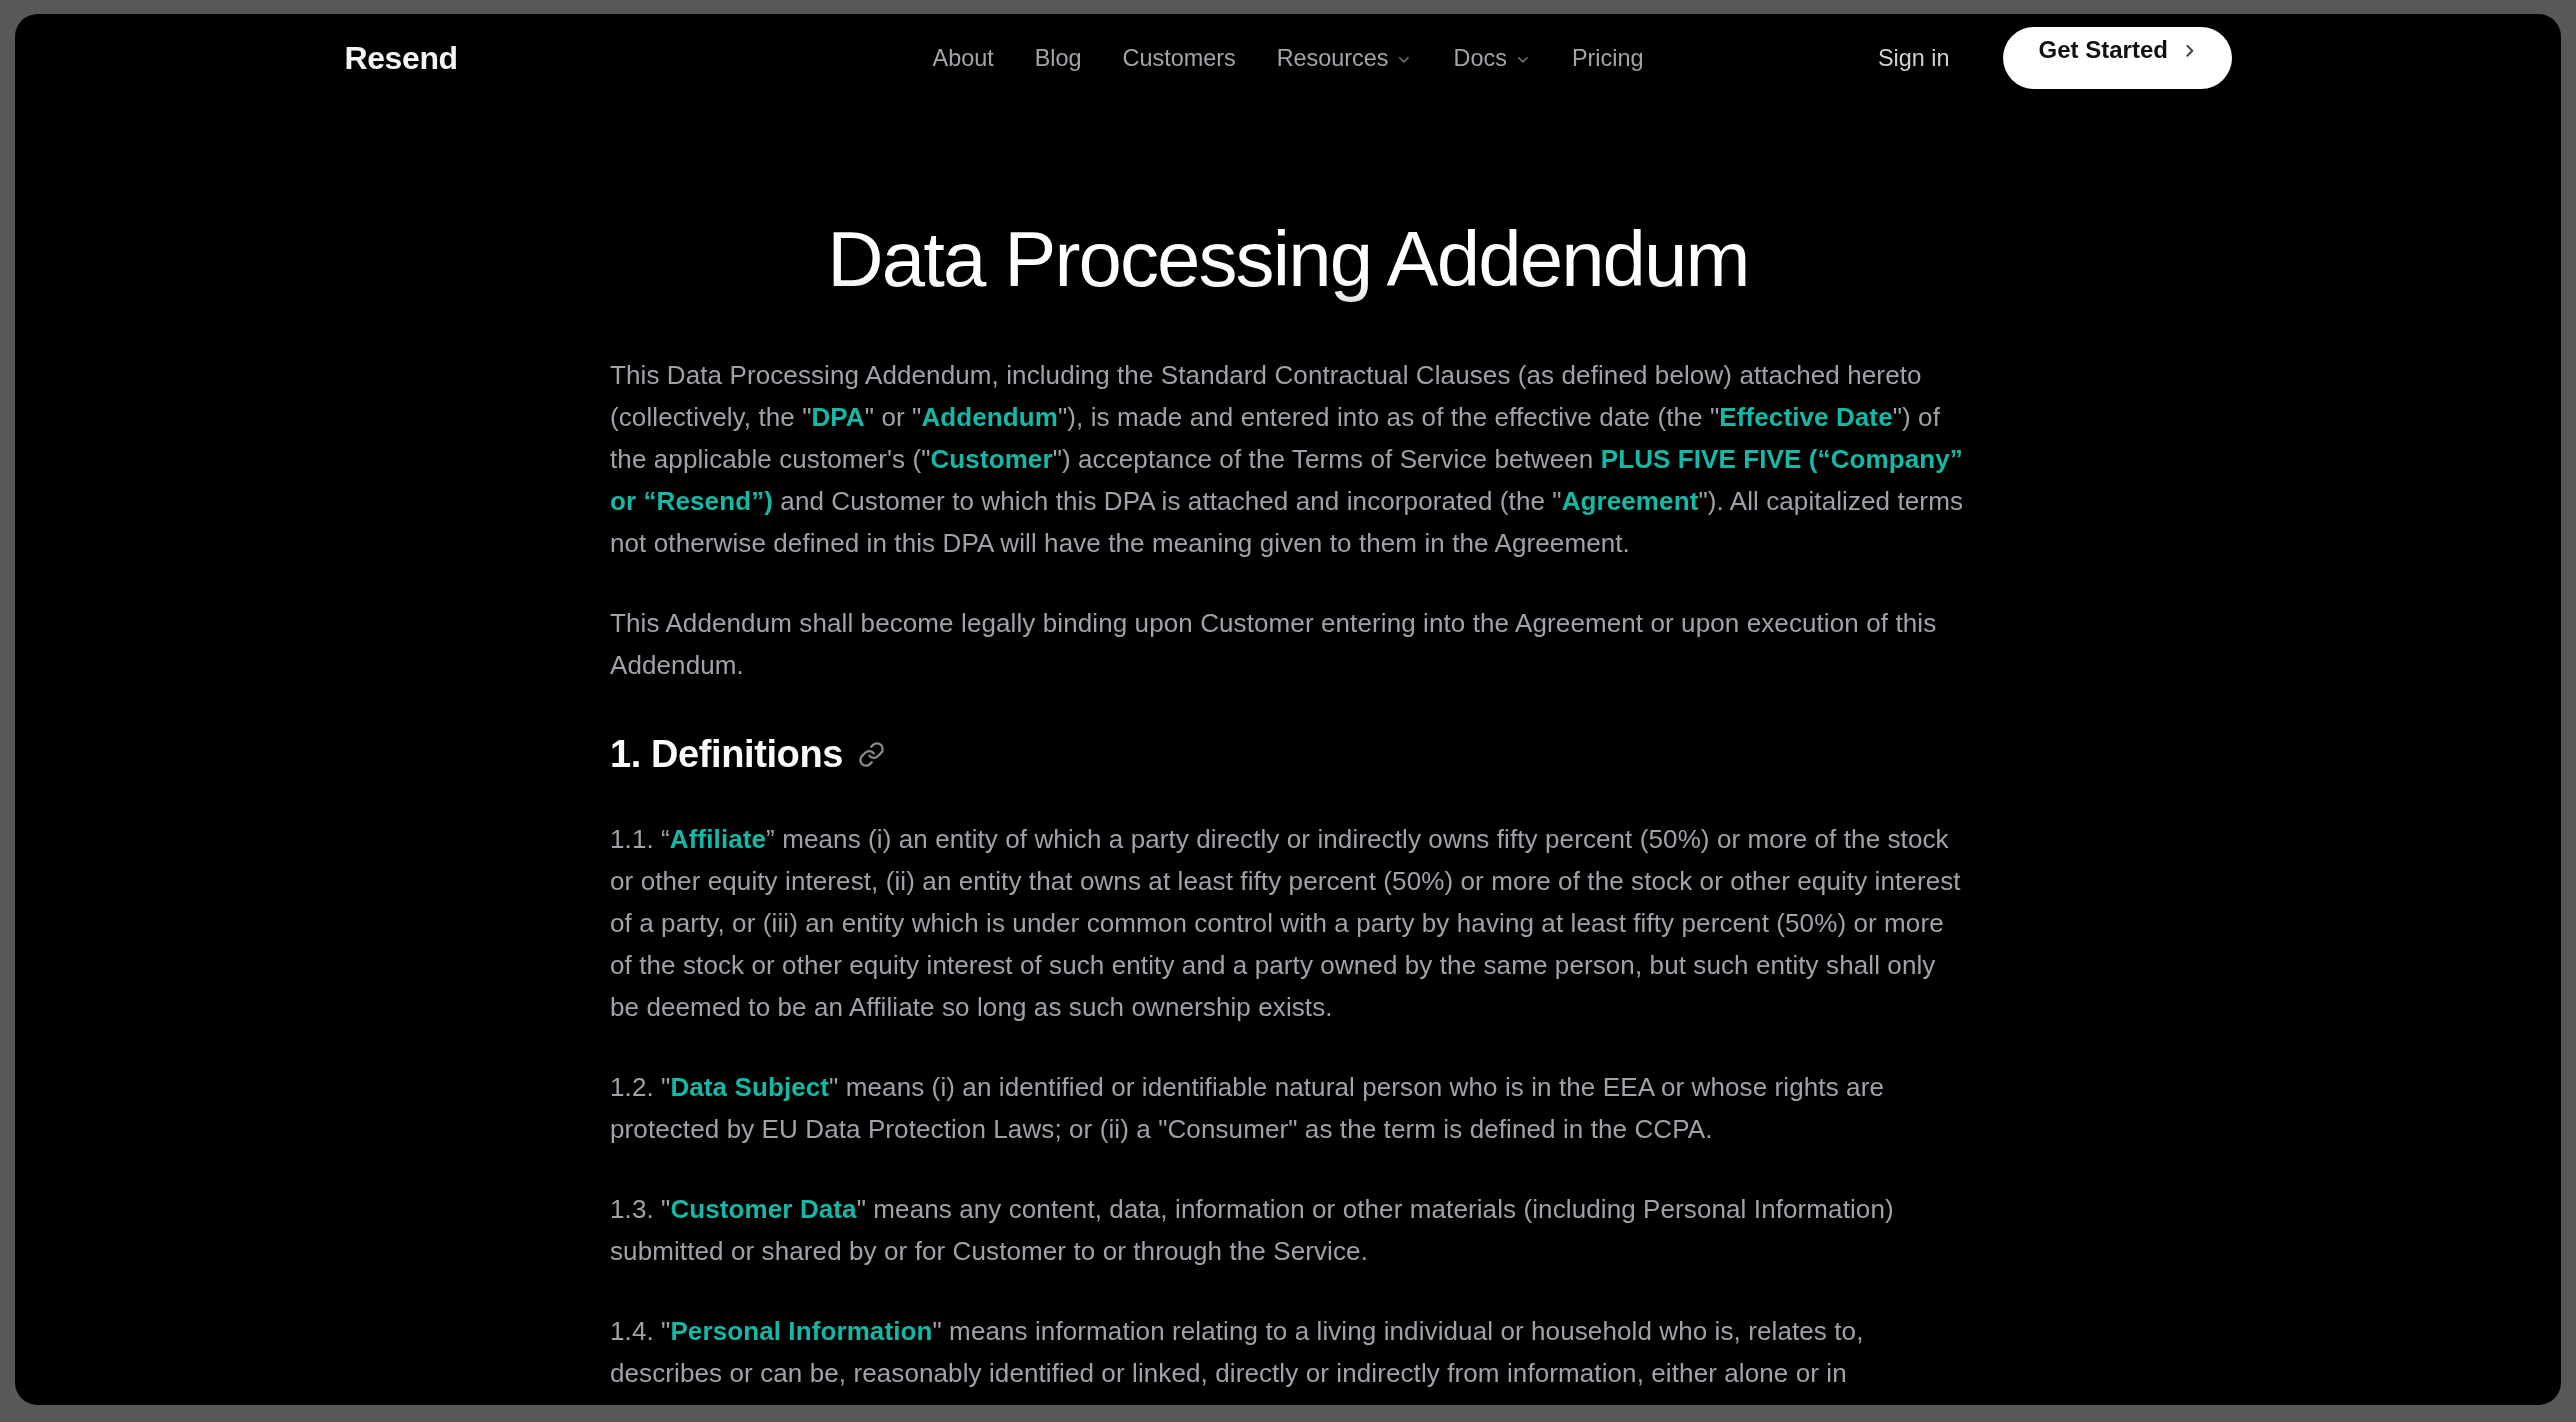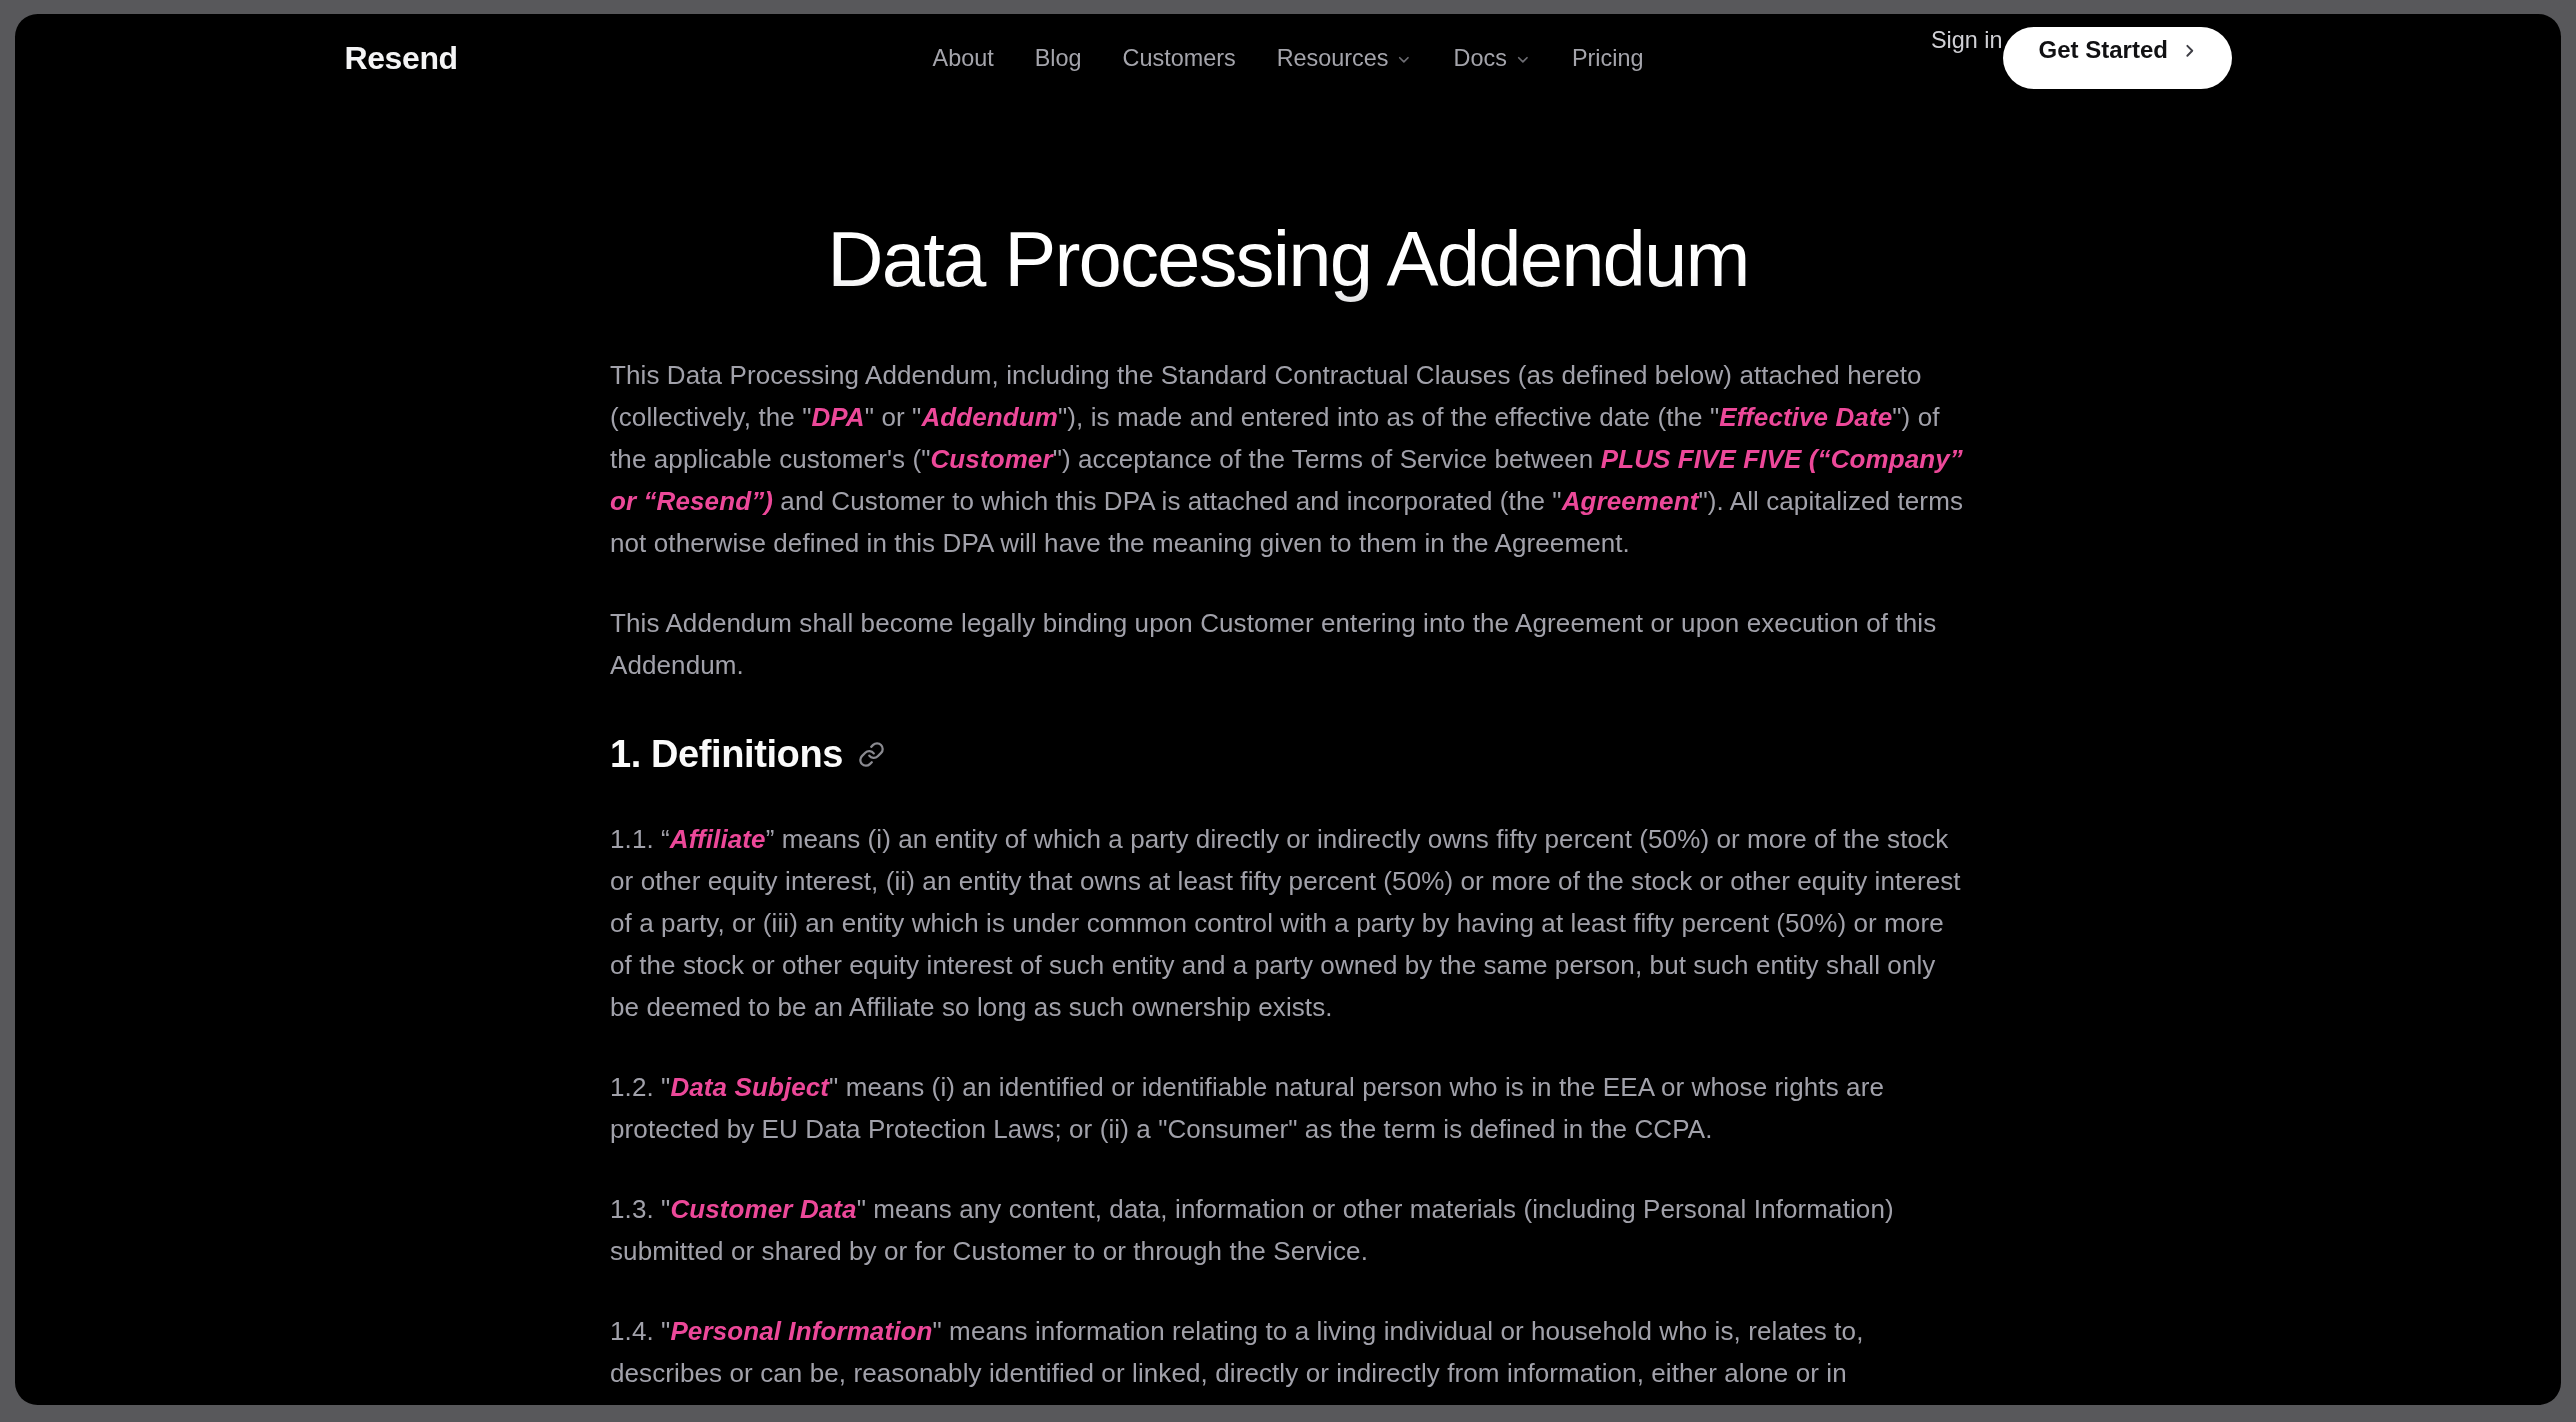--- a/index.html
+++ b/index.html
@@ -25,21 +25,21 @@
   }
   nav {
     position:absolute; left:50%; top:50%; transform:translate(-50%,-50%);
     display:flex; align-items:center; gap:41px;
   }
   .nav-item {
     display:flex; align-items:center; gap:7.5px;
     font-size:23.4px; color:#a4a4ab; cursor:pointer; text-decoration:none; white-space:nowrap;
   }
   .nav-item svg { display:block; margin-top:3px; }
-  .auth { display:flex; }
+  .auth { display:flex; align-items:center; gap:53px; }
   .signin { font-size:23.4px; color:#d0d0d5; cursor:pointer; text-decoration:none; }
   .cta {
     display:flex; align-items:center; gap:12px;
     background:#fff; color:#111113; border:none; cursor:pointer;
     height:62px; padding:0 32px 16px 36px; border-radius:31px;
     font-family:"Liberation Sans", sans-serif; font-size:24px; font-weight:700;
   }
   .cta svg { display:block; margin-top:1.5px; }
 
   
@@ -54,21 +54,21 @@
     margin-top:21px; text-align:center;
     font-size:25px; color:#a1a1aa;
   }
 
   
   .content { width:1356px; margin:50px auto 0; }
   .para {
     font-size:26px; line-height:42px; color:#a1a1aa;
     margin-bottom:38px; letter-spacing:0.1px;
   }
-  .para strong { color:#ec4899; font-weight:700;font-style:italic; }
+  .para strong { color:#14b8a6; font-weight:700; }
   h2 {
     display:flex; align-items:center; gap:15px;
     margin:47px 0 42px;
     font-size:38px; font-weight:700; color:#fafafa; letter-spacing:-0.4px;
   }
   .anchor { color:#8a8a90; display:flex; align-items:center; cursor:pointer; }
   .anchor svg { display:block; }
 </style>
 </head>
 <body>

